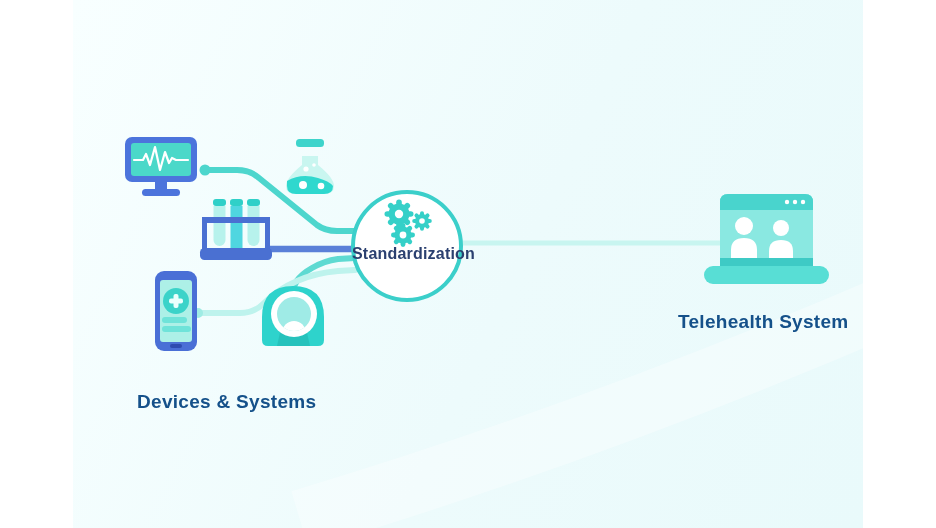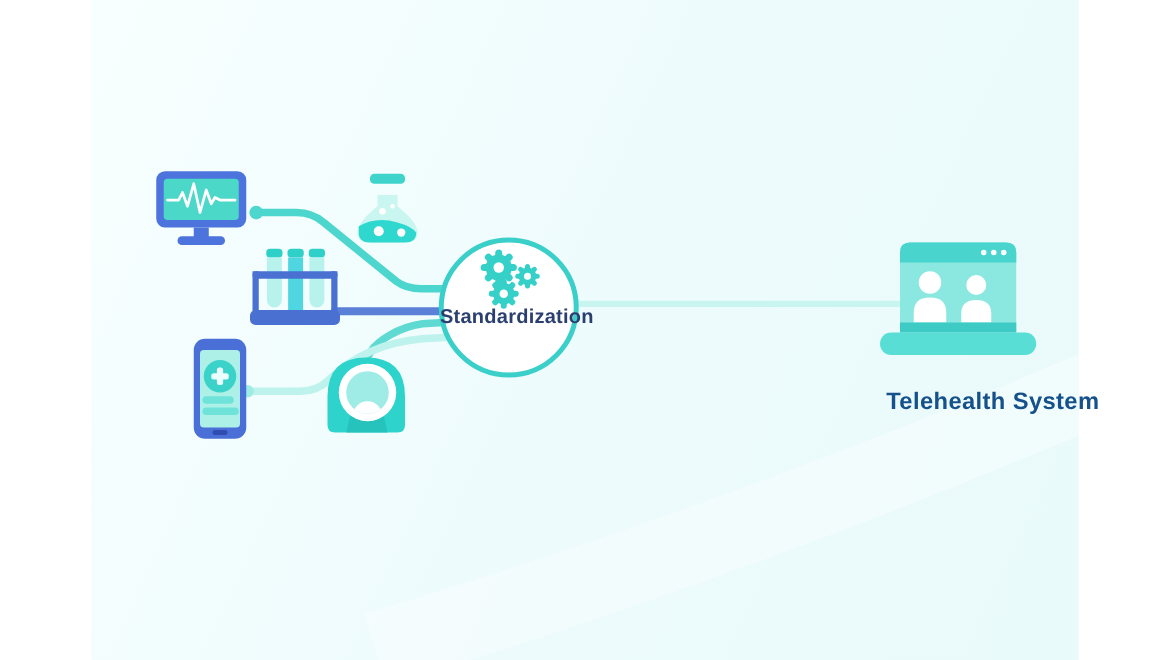--- a/index.html
+++ b/index.html
@@ -5,21 +5,21 @@
   * { margin:0; padding:0; box-sizing:border-box; }
   html,body { width:936px; height:528px; background:#ffffff; overflow:hidden;
               font-family:"Liberation Sans", sans-serif; }
   .stage  { position:relative; width:936px; height:528px; background:#ffffff; }
   .canvas { position:absolute; left:73px; top:0; width:790px; height:528px;
             background:linear-gradient(115deg,#f8ffff 0%,#edfbfc 55%,#e9fafb 100%); }
   .art    { position:absolute; left:0; top:0; width:936px; height:528px; }
   .label  { position:absolute; font-weight:bold; color:#15518a; font-size:19px;
             letter-spacing:.3px; white-space:nowrap; }
   .label-devices    { left:137px; top:391px; }
-  .label-telehealth { left:678px; top:311px;margin-left:31px; }
+  .label-telehealth { left:678px; top:311px; }
   .label-hub { position:absolute; left:352px; top:245px; width:110px; text-align:center;
                font-weight:bold; font-size:16px; letter-spacing:.2px; color:#2b4070;
                white-space:nowrap; }
 </style>
 </head>
 <body>
 
 <div class="stage">
   <div class="canvas"></div>
 
@@ -130,15 +130,16 @@
         <circle cx="744" cy="226" r="9"></circle>
         <path d="M731,258 L731,250 Q731,238 744,238 Q757,238 757,250 L757,258 Z"></path>
         <circle cx="781" cy="228" r="8"></circle>
         <path d="M769,258 L769,251 Q769,240 781,240 Q793,240 793,251 L793,258 Z"></path>
       </g>
       <rect x="720" y="258" width="93" height="8" fill="#3ecac5"></rect>
       <rect x="704" y="266" width="125" height="18" rx="9" fill="#58ded5"></rect>
     </g>
   </svg>
 
+  <div class="label label-devices">Devices &amp; Systems</div>
   <div class="label-hub">Standardization</div>
   <div class="label label-telehealth">Telehealth System</div>
 </div>
 
 </body></html>

